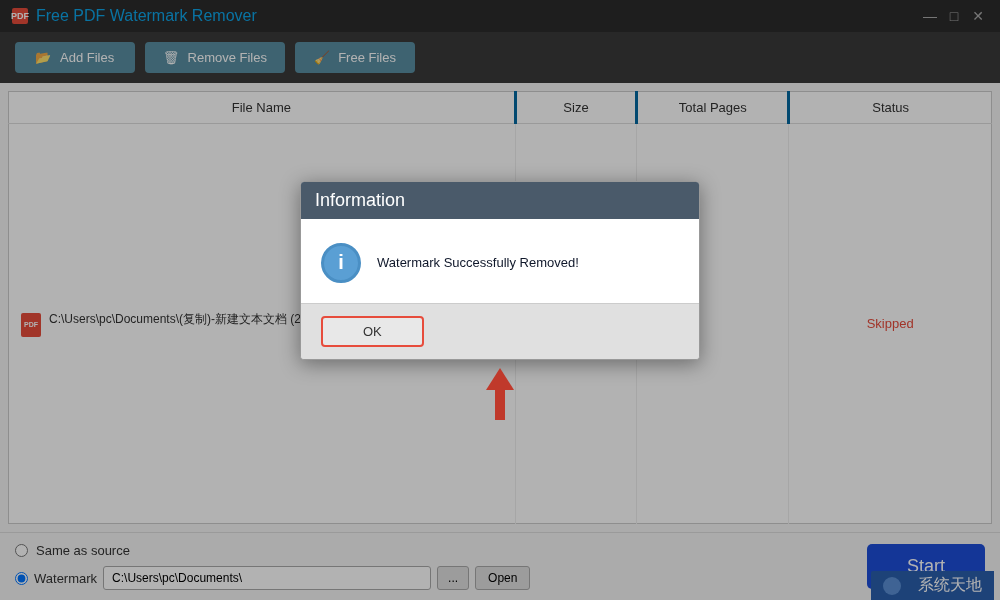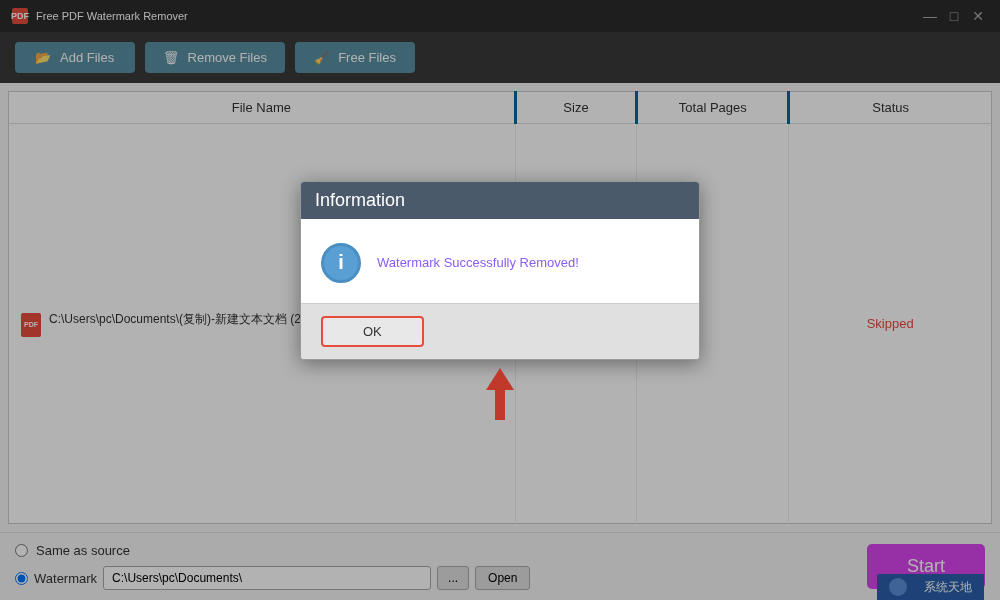--- a/index.html
+++ b/index.html
@@ -34,22 +34,22 @@
       background: #e74c3c;
       border-radius: 2px;
       display: flex;
       align-items: center;
       justify-content: center;
       font-size: 9px;
       color: white;
       font-weight: bold;
     }
     .titlebar-title {
-      font-size: 11px;
-      color: #ffffff;
+      font-size: 16px;
+      color: #0ea5e9;
     }
     .titlebar-controls {
       display: flex;
       gap: 4px;
     }
     .titlebar-btn {
       width: 20px;
       height: 20px;
       background: transparent;
       border: none;
@@ -222,21 +222,21 @@
     }
     .open-btn {
       padding: 4px 12px;
       background: #e0e0e0;
       border: 1px solid #aaa;
       border-radius: 3px;
       cursor: pointer;
       font-size: 12px;
     }
     .start-btn {
-      background: #d946ef;
+      background: #1d4ed8;
       color: white;
       border: none;
       border-radius: 5px;
       padding: 12px 40px;
       font-size: 18px;
       cursor: pointer;
       font-weight: 500;
       margin-left: 20px;
     }
 
@@ -283,21 +283,21 @@
       display: flex;
       align-items: center;
       justify-content: center;
       color: white;
       font-size: 20px;
       font-weight: bold;
       flex-shrink: 0;
     }
     .dialog-message {
       font-size: 13px;
-      color: #8b5cf6;
+      color: #0f172a;
     }
     .dialog-footer {
       background: #e0e0e0;
       padding: 12px 20px;
       display: flex;
       justify-content: flex-start;
       border-top: 1px solid #ccc;
     }
     .dialog-ok-btn {
       background: #e8e8e8;
@@ -306,25 +306,25 @@
       padding: 6px 40px;
       font-size: 13px;
       cursor: pointer;
       color: #333;
     }
 
     
     .watermark {
       position: absolute;
       bottom: 0;
-      right: 16px;
+      right: 6px;
       background: #2a5fad;
       color: white;
       padding: 4px 12px;
-      font-size: 12px;
+      font-size: 16px;
       border-radius: 2px 0 0 0;
       display: flex;
       align-items: center;
       gap: 17px;
     }
     .watermark-globe {
       width: 18px;
       height: 18px;
       background: #5b8fd4;
       border-radius: 50%;

